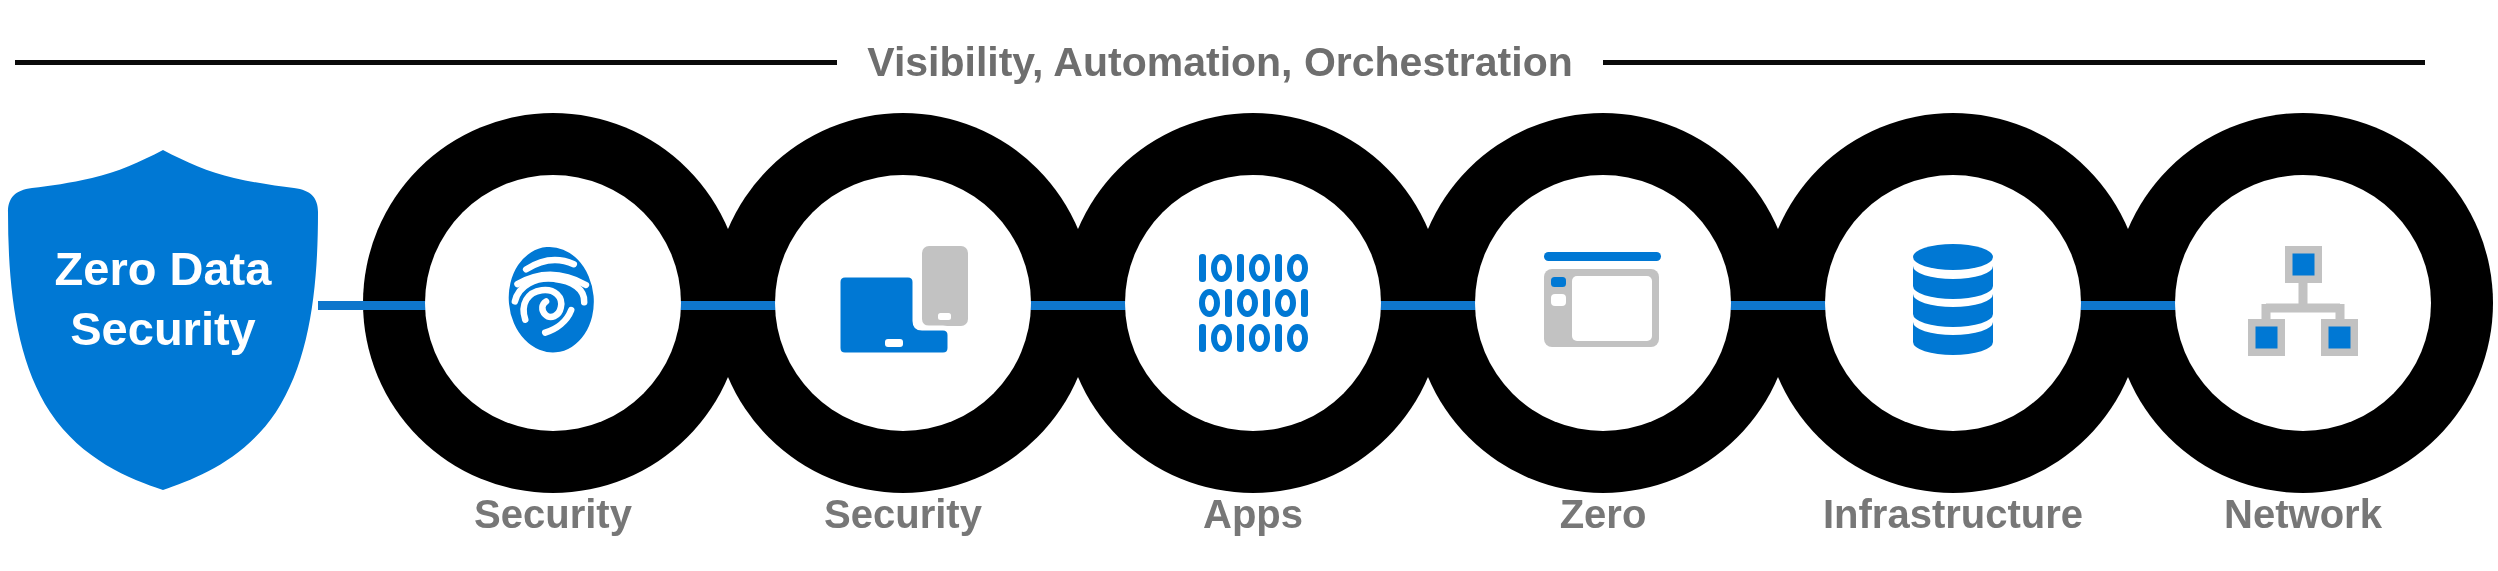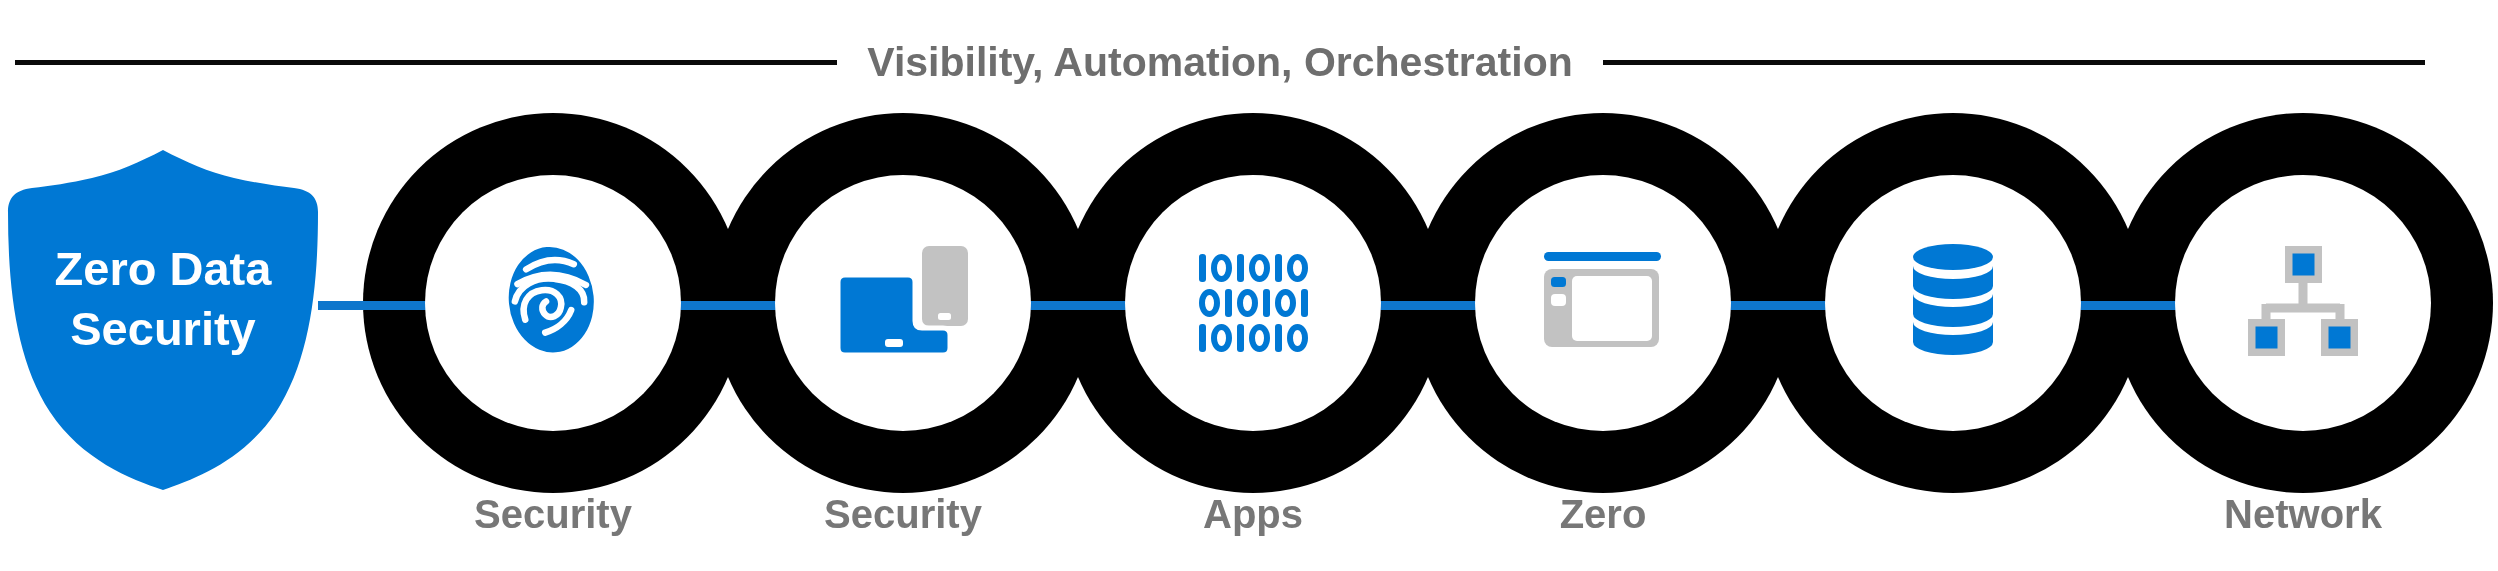--- a/index.html
+++ b/index.html
@@ -179,20 +179,21 @@
     <svg width="88" height="116" viewBox="0 0 88 116">
       <g fill="#0078D4">
         <ellipse cx="44" cy="14" rx="40" ry="13"></ellipse>
         <path d="M4,23 a40,13 0 0 0 80,0 v20 a40,13 0 0 1 -80,0 z"></path>
         <path d="M4,51 a40,13 0 0 0 80,0 v20 a40,13 0 0 1 -80,0 z"></path>
         <path d="M4,79 a40,13 0 0 0 80,0 v20 a40,13 0 0 1 -80,0 z"></path>
       </g>
     </svg>
   </span>
       </div>
+      <div class="node-label">Infrastructure</div>
     </div>
 
     <div class="node" style="left: 2113px;">
       <div class="ring"></div>
       <div class="inner">
         <span class="icon-slot">
     <svg width="112" height="112" viewBox="0 0 112 112">
       <path fill="none" stroke="#C2C2C2" stroke-width="9" d="M56,34 L56,63 M19,63 L93,63 M19,59 L19,78 M93,59 L93,78"></path>
       <g>
         <rect x="38" y="1" width="37" height="37" fill="#C2C2C2"></rect>

